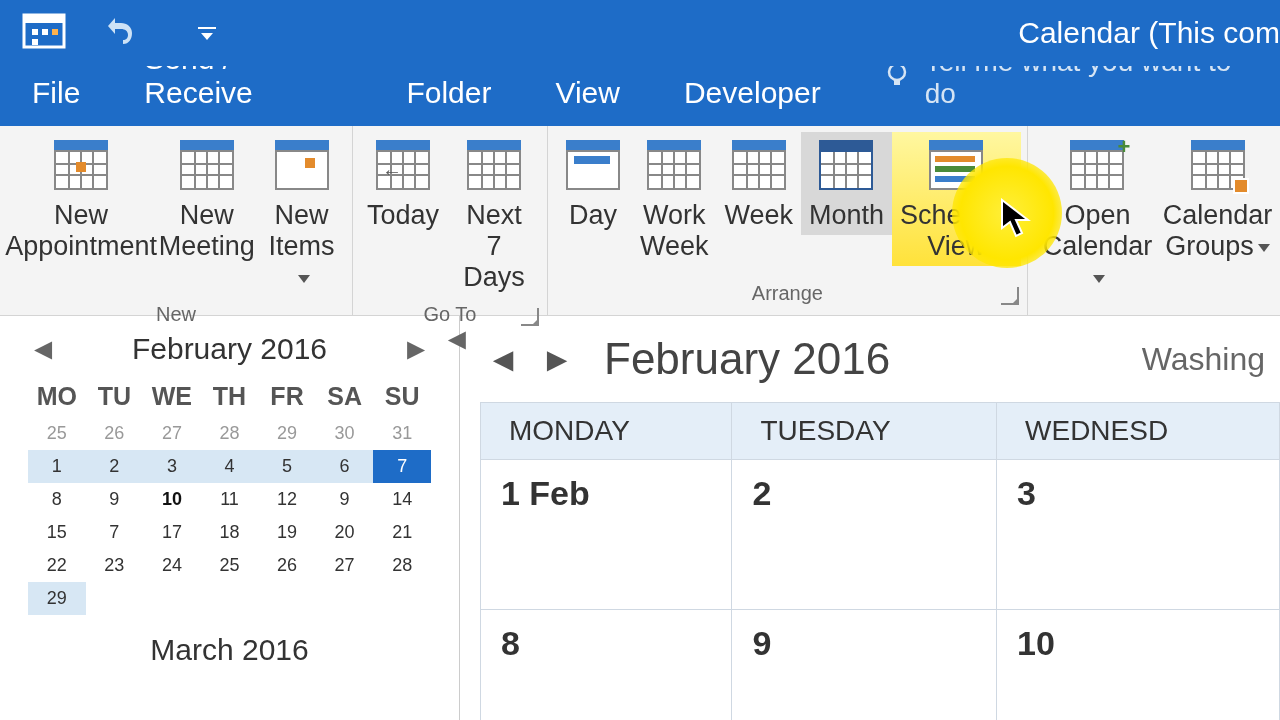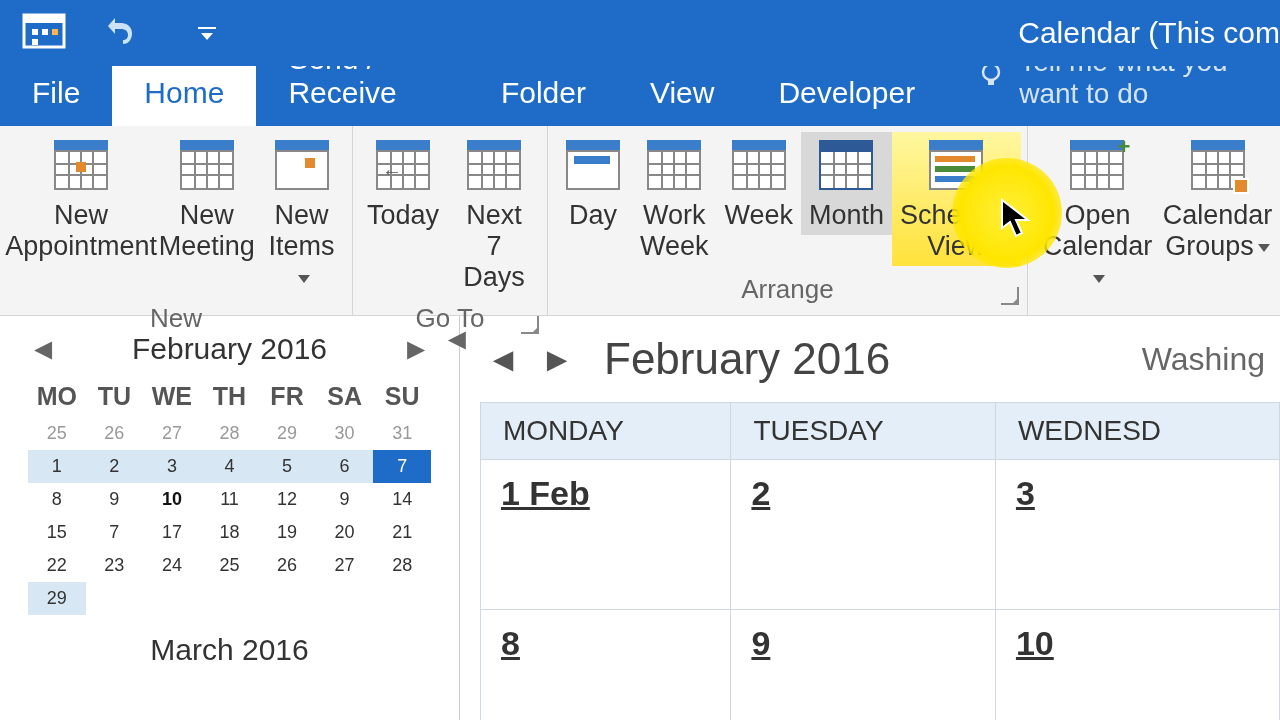--- a/index.html
+++ b/index.html
@@ -19,21 +19,21 @@
 .tabstrip { background:#1e6cc7; height:60px; display:flex; align-items:flex-end; }
 .tab { color:#fff; font-size:30px; padding:12px 32px 16px 32px; cursor:pointer; }
 .tab.active { background:#fff; color:#1e6cc7; }
 .tell-me { display:flex; align-items:center; gap:14px; color:#d5e4f4; font-size:28px; padding:12px 20px 16px 30px; }
 .tell-me svg { width:28px; height:28px; }
 
 
 .ribbon { background:#f4f4f4; height:190px; display:flex; border-bottom:1px solid #d4d4d4; }
 .group { display:flex; flex-direction:column; border-right:1px solid #d4d4d4; position:relative; }
 .group-buttons { flex:1; display:flex; align-items:flex-start; padding:6px 6px 0 6px; }
-.group-label { text-align:center; font-size:26px; color:#666; padding:6px 0 10px 0; position:relative; }
+.group-label { text-align:center; font-size:20px; color:#666; padding:6px 0 10px 0; position:relative; }
 .group-label .launcher { position:absolute; right:8px; bottom:10px; width:18px; height:18px; border:2px solid #888; border-top:none; border-left:none; }
 .group-label .launcher::after { content:""; position:absolute; right:-2px; bottom:-2px; width:0; height:0; border-left:8px solid transparent; border-top:8px solid transparent; border-right:8px solid #888; border-bottom:8px solid #888; transform:translate(4px,4px) scale(0.5); }
 
 .rbtn { display:flex; flex-direction:column; align-items:center; justify-content:flex-start; padding:4px 8px; cursor:pointer; text-align:center; min-width:78px; }
 .rbtn .ico { width:58px; height:58px; margin-bottom:6px; display:flex; align-items:center; justify-content:center; }
 .rbtn .lbl { font-size:27px; color:#333; line-height:1.15; white-space:pre-line; }
 .rbtn.selected { background:#d8d8d8; }
 .rbtn.hover { background:linear-gradient(#fff7a0,#ffe23a); position:relative; }
 .drop-tri { display:inline-block; width:0; height:0; border-left:6px solid transparent; border-right:6px solid transparent; border-top:8px solid #555; margin-left:4px; vertical-align:middle; }
 
@@ -68,23 +68,23 @@
 .next-month { text-align:center; font-size:30px; color:#333; margin-top:18px; }
 
 .main { flex:1; position:relative; padding:0 0 0 20px; }
 .main-collapse { position:absolute; left:-18px; top:6px; font-size:30px; color:#666; cursor:pointer; }
 .main-head { display:flex; align-items:center; gap:20px; padding:18px 0 18px 6px; }
 .main-head .nav { font-size:34px; color:#555; cursor:pointer; width:34px; text-align:center; }
 .main-head .title { font-size:44px; color:#444; font-weight:400; margin-left:10px; }
 .main-head .loc { margin-left:auto; font-size:32px; color:#666; padding-right:15px; }
 
 .month-grid { width:100%; border-collapse:collapse; }
-.month-grid th { background:#e4eef8; font-size:28px; font-weight:500; color:#333; text-align:left; padding:12px 22px; border:1px solid #cfd8e2; }
+.month-grid th { background:#e4eef8; font-size:28px; font-weight:500; color:#333; text-align:left; padding:12px 28px; border:1px solid #cfd8e2; }
 .month-grid td { border:1px solid #cfd8e2; vertical-align:top; font-size:34px; color:#333; padding:14px 20px; height:150px; }
-.month-grid td .dnum { font-weight:600;text-decoration:underline; }
+.month-grid td .dnum { font-weight:600; }
 .month-grid td.first .dnum { font-weight:700; }
 
 
 .spotlight { position:absolute; width:110px; height:110px; border-radius:50%; background:radial-gradient(circle,#ffef3a 0%,#ffe600 60%,rgba(255,230,0,0) 100%); left:952px; top:158px; pointer-events:none; z-index:50; }
 .cursor { position:absolute; left:1000px; top:198px; z-index:60; pointer-events:none; }
 .cursor svg { width:36px; height:40px; }
 </style>
 </head>
 <body>
 
@@ -108,21 +108,20 @@
     <span class="qat-more">
       <span class="bar"></span>
         <span class="tri"></span>
     </span>
   </div>
   <div class="title-text">Calendar (This com</div>
 </div>
 
 <div class="tabstrip">
   <div class="tab">File</div>
-  <div class="tab active">Home</div>
   <div class="tab">Send / Receive</div>
   <div class="tab">Folder</div>
   <div class="tab">View</div>
   <div class="tab">Developer</div>
   <div class="tell-me">
     <span>
       <svg viewBox="0 0 28 28">
           <circle cx="14" cy="11" r="8" fill="none" stroke="#d5e4f4" stroke-width="2.5"></circle>
           <rect x="11" y="19" width="6" height="5" fill="#d5e4f4"></rect>
         </svg>

